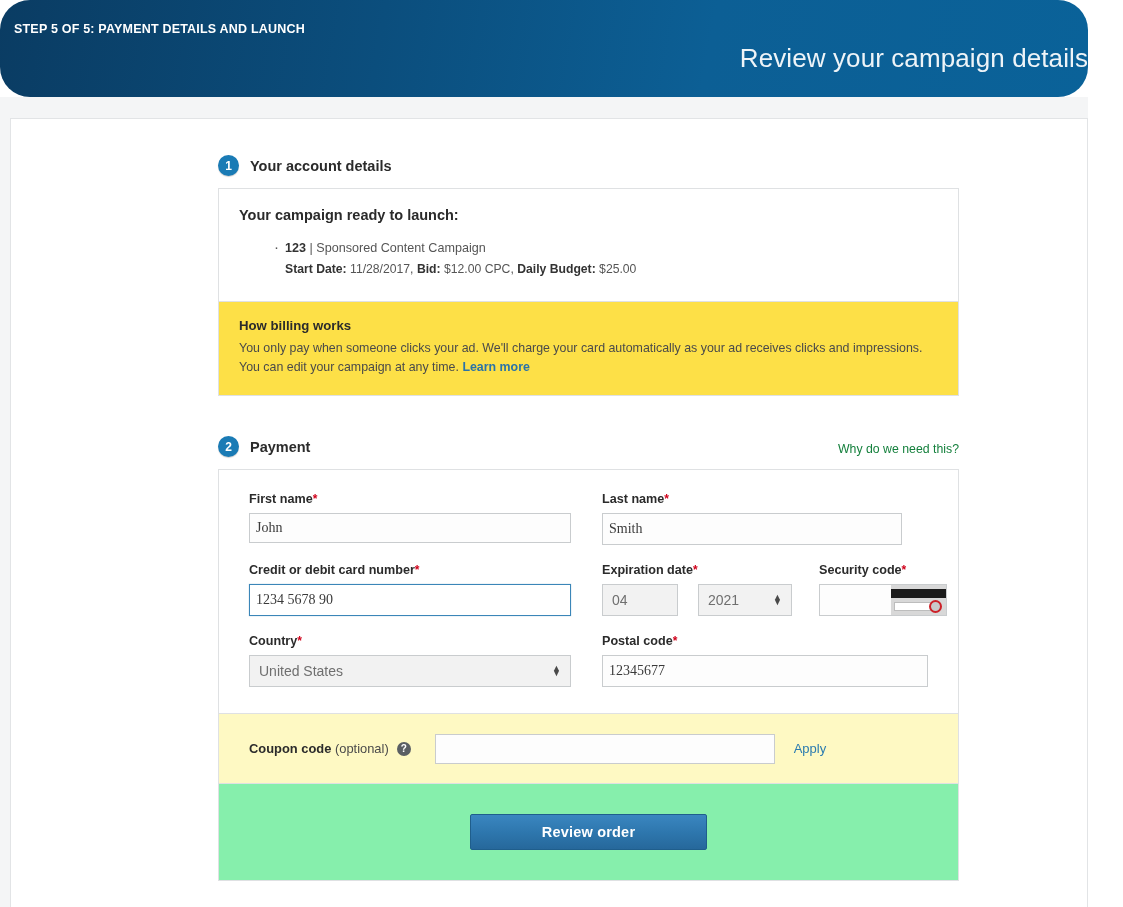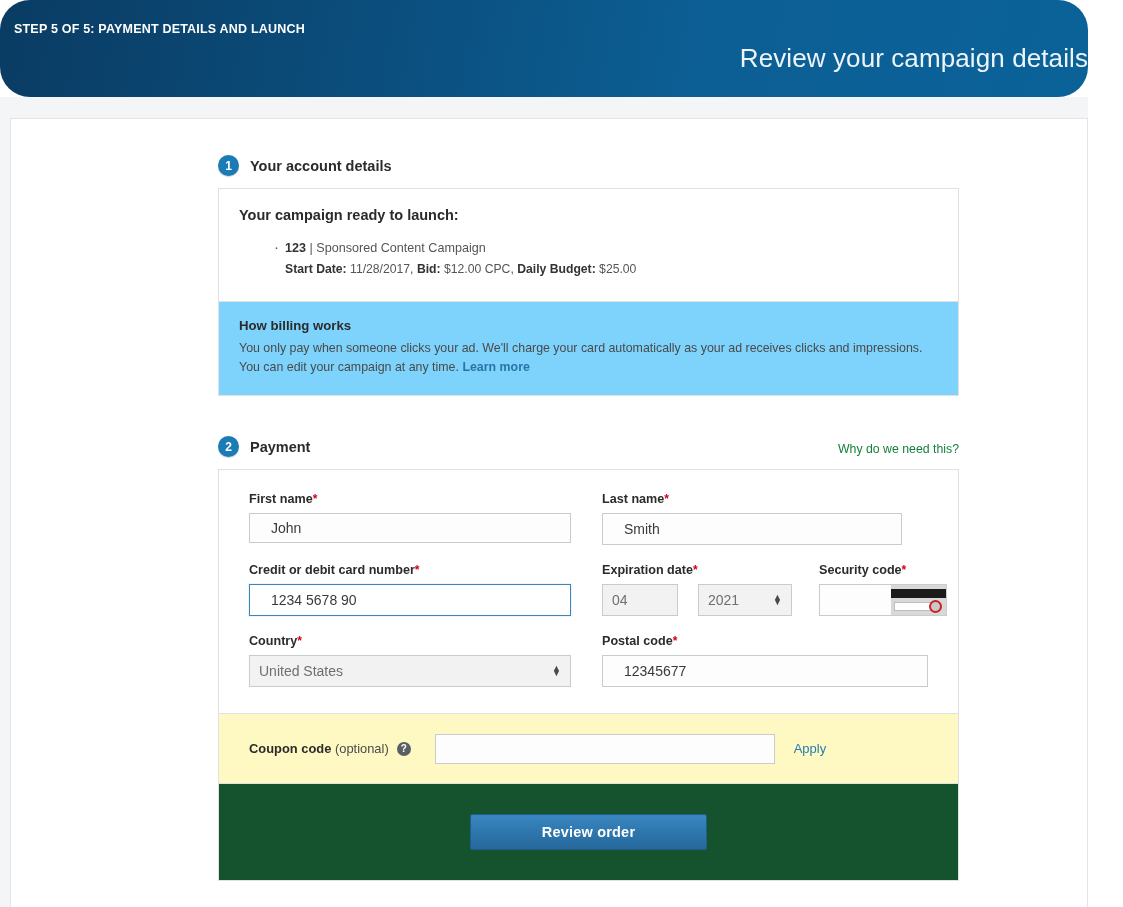--- a/index.html
+++ b/index.html
@@ -147,21 +147,21 @@
   .campaign-meta {
     font-size: 12.2px;
     color: #555555;
     line-height: 19px;
     margin-top: 2px;
   }
   .campaign-meta b { color: #333333; }
 
   .billing-box {
     border-top: 1px solid #dfe1e3;
-    background: #7dd3fc;
+    background: #fde047;
     padding: 16px 20px 18px 20px;
   }
   .billing-title {
     font-size: 13.2px;
     font-weight: bold;
     color: #2b2b2b;
     margin-bottom: 6px;
   }
   .billing-text {
     font-size: 12.4px;
@@ -198,23 +198,23 @@
     margin-bottom: 7px;
   }
   .req { color: #d0021b; font-size: 12px; }
 
   .tinput {
     height: 30px;
     border: 1px solid #c9ccce;
     background: #fdfdfd;
     font-size: 14px;
     color: #3a3a3a;
-    padding: 0 21px;
-    box-sizing: border-box;
-    font-family: Liberation Sans, sans-serif;
+    padding: 0 6px;
+    box-sizing: border-box;
+    font-family: Liberation Serif, serif;
     outline: none;
   }
   .tinput.focused {
     border: 1px solid #3b86b8;
     background: #ffffff;
     height: 32px;
     box-shadow: 0 0 1px rgba(59,134,184,0.5);
   }
 
   .tselect {
@@ -334,21 +334,21 @@
     text-decoration: none;
     cursor: pointer;
   }
 
   
   .submit-band {
     height: 96px;
     display: flex;
     align-items: center;
     justify-content: center;
-    background: #14532d;
+    background: #86efac;
   }
   .review-btn {
     width: 237px;
     height: 36px;
     background: linear-gradient(to bottom, #3a86c0 0%, #2e77ae 50%, #26689b 100%);
     border: 1px solid #1f5e8c;
     border-radius: 2px;
     color: #ffffff;
     font-size: 14.5px;
     font-weight: bold;

